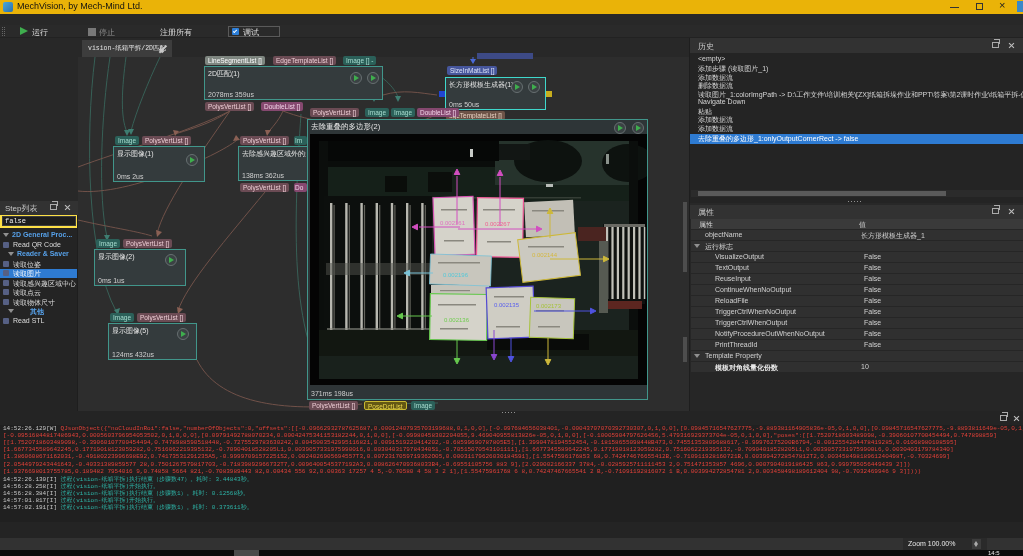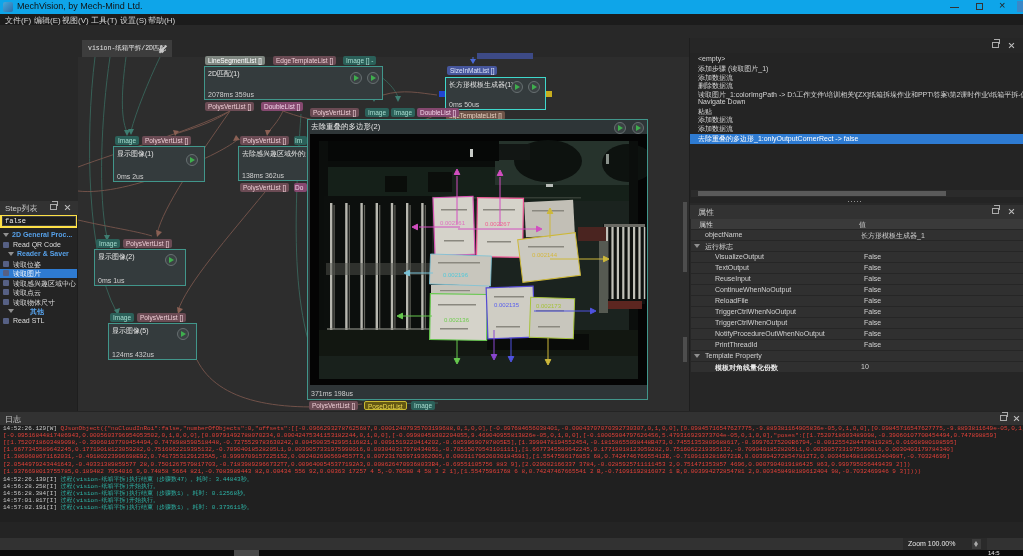--- a/index.html
+++ b/index.html
@@ -1,18 +1,18 @@
 <!DOCTYPE html>
 <html><head><meta charset="utf-8"><style>
 *{margin:0;padding:0;box-sizing:border-box}
 html,body{width:1023px;height:556px;overflow:hidden;background:#282828;font-family:"Liberation Sans",sans-serif}
 .abs{position:absolute}
 #app{position:relative;width:1023px;height:556px}
 
-#title{left:0;top:0;width:1023px;height:14px;background:#0ea5e9;color:#111;font-size:9px}
+#title{left:0;top:0;width:1023px;height:14px;background:#eab308;color:#111;font-size:9px}
 
 #menu{left:0;top:14px;width:1023px;height:11px;background:#1c1c1c;color:#d4d4d4;font-size:8px}
 #menu span{position:absolute;top:1px}
 
 #tbar{left:0;top:25px;width:1023px;height:13px;background:#2a2a2a;border-bottom:1px solid #222;color:#dedede;font-size:8px}
 
 .phead{position:absolute;background:#323232;color:#c8c8c8;font-size:8px}
 .icf{position:absolute;width:7px;height:6px;border:1px solid #ababab}
 .icf:before{content:"";position:absolute;left:1px;top:-4px;width:5px;height:4px;border-top:1px solid #ababab;border-right:1px solid #ababab}
 .icx{position:absolute;width:7px;height:7px}
@@ -63,29 +63,34 @@
 
 <div class="abs" id="title">
  <div class="abs" style="left:3px;top:2px;width:10px;height:10px;border-radius:2px;background:linear-gradient(135deg,#4aa8d8,#2a6fae)"></div>
  <div class="abs" style="left:17px;top:1px">MechVision, by Mech-Mind Ltd.</div>
  <div class="abs" style="left:950px;top:7px;width:9px;height:1px;background:#333"></div>
  <div class="abs" style="left:976px;top:3px;width:7px;height:7px;border:1px solid #333"></div>
  <div class="abs" style="left:999px;top:-1px;color:#222;font-size:11px">×</div>
  <div class="abs" style="left:1017px;top:1px;width:6px;height:11px;background:#3a88c8"></div>
 </div>
 
-<div class="abs" id="menu">
- <span style="left:5px">文件(F)</span>
-      <span style="left:34px">编辑(E)</span>
-      <span style="left:62px">视图(V)</span>
-      <span style="left:91px">工具(T)</span>
-      <span style="left:120px">设置(S)</span>
-      <span style="left:148px">帮助(H)</span>
-</div>
-
+
+<div class="abs" id="tbar">
+ <div class="abs" style="left:2px;top:2px;width:3px;height:9px;border-left:1px dotted #666;border-right:1px dotted #666"></div>
+ <div class="abs" style="left:20px;top:2px;width:0;height:0;border-left:8px solid #3fae4e;border-top:4.5px solid transparent;border-bottom:4.5px solid transparent"></div>
+ <div class="abs" style="left:32px;top:2px">运行</div>
+ <div class="abs" style="left:88px;top:3px;width:8px;height:8px;background:#787878"></div>
+ <div class="abs" style="left:99px;top:2px;color:#909090">停止</div>
+ <div class="abs" style="left:160px;top:2px">注册所有</div>
+ <div class="abs" style="left:228px;top:1px;width:52px;height:11px;border:1px solid #5a5a5a"></div>
+ <div class="abs" style="left:232px;top:3px;width:7px;height:7px;background:#2d7fd9;border-radius:1px">
+        <span class="ck" style="left:1px;top:1.5px"></span>
+      </div>
+ <div class="abs" style="left:243px;top:2px">调试</div>
+</div>
 
 
 <div class="abs" id="steps">
  <div class="phead" style="left:0;top:0;width:78px;height:14px">
         <span style="position:absolute;left:5px;top:2px">Step列表</span>
       </div>
  <div class="icf" style="left:50px;top:3px"></div>
       <div class="icx" style="left:64px;top:3px"></div>
  <div class="abs" style="left:2px;top:15px;width:74px;height:10px;background:#1d1d1d;border:1px solid #3c3c3c;color:#eee;font-size:7px;line-height:9px;padding-left:2px;font-family:'Liberation Mono',monospace">false</div>
  <div class="abs" style="left:0;top:27px;width:77px;height:183px;background:#242424" id="tree">
@@ -369,20 +374,23 @@
   <div class="nfoot" style="bottom:2px">371ms 198us</div>
  </div>
  <div class="tag tg-mauve" style="left:309px;top:401px">PolysVertList []</div>
  <div class="tag tg-olive" style="left:364px;top:401px">PoseDctList</div>
  <div class="tag tg-teal" style="left:411px;top:401px">Image</div>
  <div class="abs" style="left:683px;top:202px;width:4px;height:70px;background:#4e4e4e"></div>
       <div class="abs" style="left:683px;top:337px;width:4px;height:25px;background:#4e4e4e"></div>
 </div>
 
 <div class="abs" id="hist">
+ <div class="phead" style="left:0;top:0;width:334px;height:15px">
+        <span style="position:absolute;left:8px;top:3px">历史</span>
+      </div>
  <div class="icf" style="left:302px;top:4px"></div>
       <div class="icx" style="left:318px;top:4px"></div>
  <div class="abs" style="left:0;top:15px;width:334px;height:150px;background:#242424" id="histrows">
   <div class="hrow" style="top:2px">&lt;empty&gt;</div>
   <div class="hrow" style="top:11px">添加步骤 (读取图片_1)</div>
   <div class="hrow" style="top:19.5px">添加数据流</div>
   <div class="hrow" style="top:28px">删除数据流</div>
   <div class="hrow" style="top:36.5px">读取图片_1:colorImgPath -&gt; D:\工作文件\培训相关\[ZX]纸箱拆垛作业和PPT\答案\第2课时作业\纸箱平拆-偏置\Da</div>
   <div class="hrow" style="top:45px">Navigate Down</div>
   <div class="hrow" style="top:53.5px">粘贴</div>
@@ -456,23 +464,20 @@
         </div>
   <div class="prow" style="top:143px">
           <span style="position:absolute;left:24px;top:1px;font-weight:bold;color:#e8e8e8">模板对角线量化份数</span>
           <span class="pval">10</span>
         </div>
  </div>
 </div>
 
 <div class="abs" id="log">
  <div class="dots" style="left:502px;top:1px"></div>
- <div class="phead" style="left:0;top:1px;width:1023px;height:13px">
-        <span style="position:absolute;left:5px;top:2px">日志</span>
-      </div>
  <div class="icf" style="left:1000px;top:4px"></div>
       <div class="icx" style="left:1013px;top:4px"></div>
  <div class="abs" id="logbody" style="left:0;top:14px;width:1023px;height:97px;background:#202020">
   <div class="lr" style="top:0"><span class="lts">14:52:26.129[W]</span> QJsonObject({"noCloudInRoi":false,"numberOfObjects":0,"offsets":[[-0.09662932787625687,0.00012407935703199688,0,1,0,0],[-0.097684656038401,-0.00043707070392730307,0,1,0,0],[0.09845716547627775,-9.889381164905836e-05,0,1,0,0],[0.09845716547627775,-9.8893811649e-05,0,1,0]</div>
   <div class="lr" style="top:7.1px">[-0.09516844817486943,0.0005603796954053502,0,1,0,0,0],[0.09791492788070234,0.00042475341153182244,0,1,0,0],[-0.099804583022040S5,9.469040955813826e-05,0,1,0,0],[-0.100059047976264S6,5.479316929373704e-05,0,1,0,0],"poses":[[1.7520718603489098,-0.39060107700454494,0.747898859]</div>
   <div class="lr" style="top:14.2px">[[1.7520718603489098,-0.39060107700454494,0.7478988590518448,-0.7275529783630242,0.0045003542995116821,0.0091519220414202,-0.68599690787805E5],[1.3990478194552454,-0.18158655098448B473,0.74551353809688617,-0.99976275200B6794,-0.0012554284478419285,0.01068980108595]</div>
   <div class="lr" style="top:21.3px">[1.6677345589642245,0.17719018123059282,0.7516062219395132,-0.70904018528205L1,0.0039057331975990016,0.0030403179784340S1,-0.70515070543101111],[1.6677345589642245,0.17719018123059282,0.7516062219395132,-0.70904018528205L1,0.00390573319759900L6,0.0030403179784340]</div>
   <div class="lr" style="top:28.4px">[1.3860608671162031,-0.49180223996698E92,0.74173531291235A5,-0.99997091572251S2,0.0024026905694557T3,0.0072317059719362O05,0.00031179626030184S91],[1.5547596176853 68,0.742474676655412B,-0.710911928160721B,0.0039942728547812T2,0.00345849818961240498T,-0.70324699]</div>
   <div class="lr" style="top:35.5px">[2.0544979243441643,-0.40331389859577 28,0.7501267579817703,-0.71839892966732T7,0.0096400545377192A3,0.0086264709368033B4,-0.69551105756 883 9],[2.020002166337 3784,-0.0285925711111453 2,0.751471353857 4696,0.0007904019186425 863,0.999795056449439 2]])</div>
   <div class="lr" style="top:42.6px;width:980px;overflow:hidden">[1.9376698013755785,0.189482 7954016 9,0.74858 5664 821,-0.7083989443 82,0.00434 556 92,0.00363 17257 4 5,-0.70580 4 58 3 2 1],[1.55475961768 6 8,0.74247467665541 2 B,-0.71091192816072 1 B,0.003994272854781 2,0.003458498189612404 98,-0.7032469946 9 3]])))</div>

